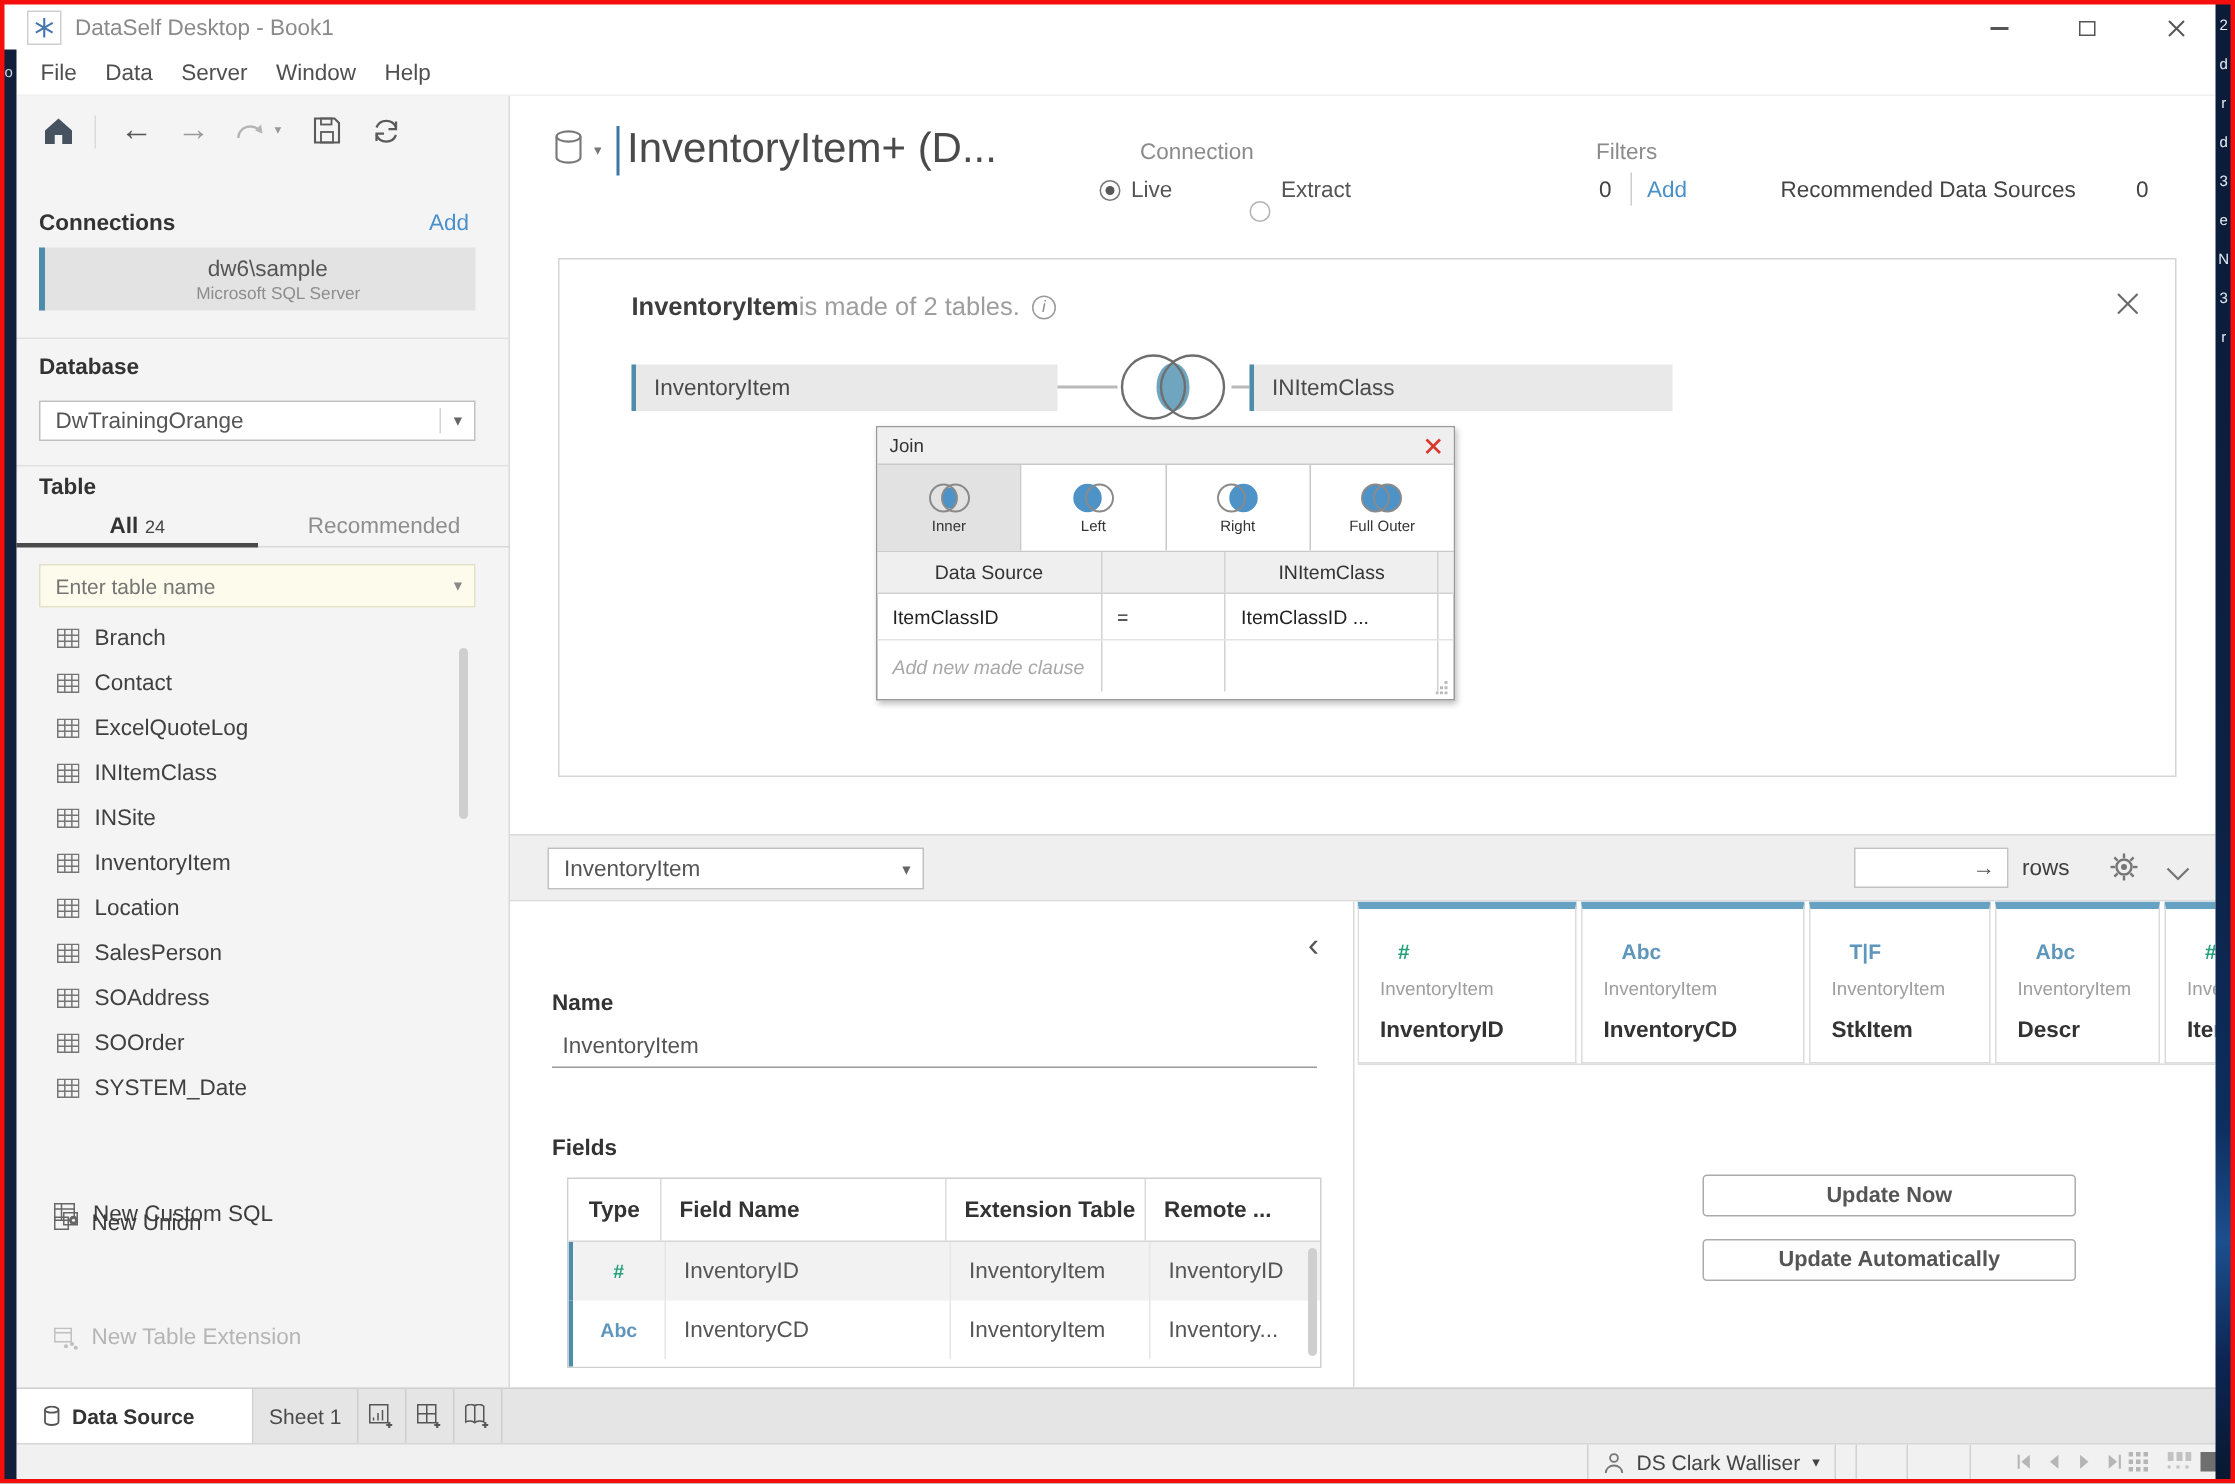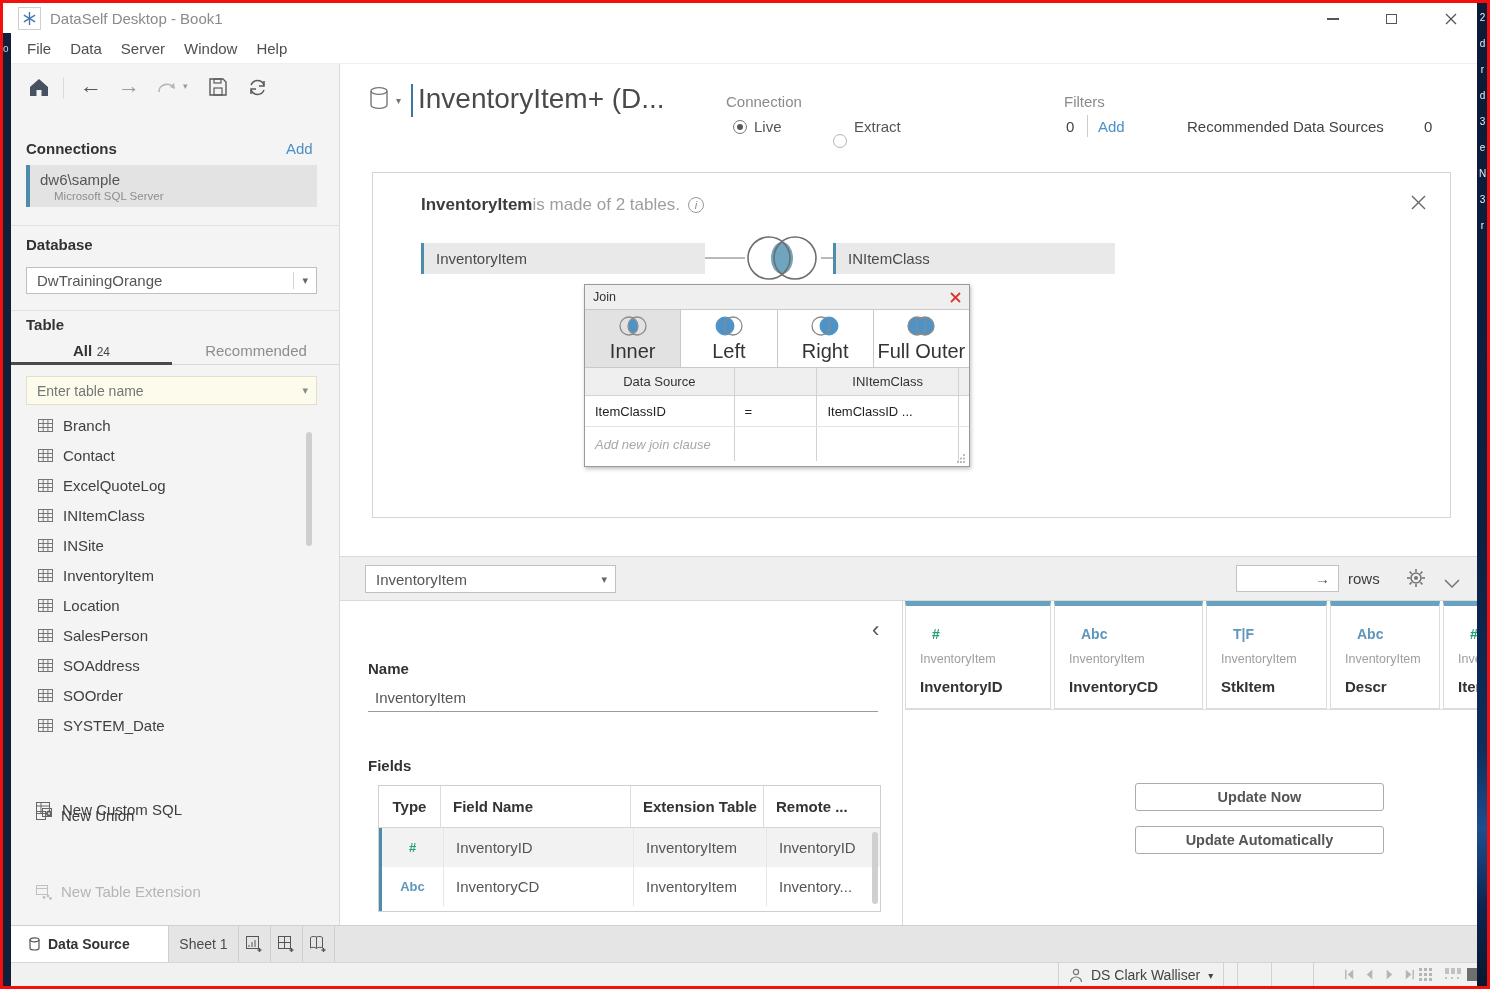--- a/index.html
+++ b/index.html
@@ -18,21 +18,21 @@
   .titlebar { background:#fff; }
   .title-text { color:#8a8a8a; font-size:15px; white-space:nowrap; }
   .win-btn { width:22px; height:20px; display:flex; align-items:center; justify-content:center; }
   .menubar { background:#fff; display:flex; gap:19px; align-items:center; padding-left:16px; border-bottom:1px solid #f0f0f0; }
   .menu-item { font-size:15px; color:#4f4f4f; }
 
   
   .sidebar { background:#f4f4f5; border-right:1px solid #d9d9d9; }
   .side-label { font-weight:bold; font-size:15px; color:#333; }
   .link-blue { color:#4a90c9; font-size:15px; }
-  .conn-card { background:#e3e3e4; border-left:4px solid #4e8cab; }
+  .conn-card { background:#e3e3e4; border-left:4px solid #4e8cab;text-align:center; }
   .conn-name { font-size:15px; color:#555; padding:6px 0 0 10px; }
   .conn-sub { font-size:11.5px; color:#8d8d8d; padding:2px 0 0 24px; }
   .divider { border-top:1px solid #e1e1e1; }
   .select-box { background:#fff; border:1px solid #c0c0c0; display:flex; align-items:center; font-size:15px; color:#555; }
   .select-box .val { flex:1; padding-left:10px; white-space:nowrap; overflow:hidden; }
   .caret { color:#666; font-size:11px; padding:0 8px; }
   .tab-all { font-size:15px; color:#333; font-weight:bold; }
   .tab-count { font-size:12px; color:#444; font-weight:normal; }
   .tab-rec { font-size:15px; color:#8d8d8d; }
   .search-box { background:#fdfcec; border:1px solid #e3e0c8; display:flex; align-items:center; }
@@ -62,21 +62,21 @@
     display:flex; align-items:center; padding-left:12px; }
   .connector { background:#b9b9b9; height:2px; }
   .join-dialog { background:#fff; border:1px solid #9a9a9a; box-shadow:1px 2px 4px rgba(0,0,0,.25); }
   .join-header { background:#efefef; border-bottom:1px solid #c9c9c9; height:25px; display:flex; align-items:center;
     justify-content:space-between; padding:0 8px; font-size:12.5px; color:#333; }
   .join-types { display:flex; height:58px; border-bottom:1px solid #c9c9c9; }
   .join-type { flex:1; border-right:1px solid #c9c9c9; display:flex; flex-direction:column; align-items:center;
     justify-content:center; gap:3px; background:#fff; }
   .join-type:last-child { border-right:0; }
   .join-type.selected { background:#e2e2e2; }
-  .join-type .jt-label { font-size:20px; color:#333; }
+  .join-type .jt-label { font-size:10px; color:#333; }
   .jgrid-hdr { display:flex; background:#efefef; border-bottom:1px solid #d2d2d2; height:28px; font-size:13px; color:#333; }
   .jgrid-hdr div, .jgrid-row div { border-right:1px solid #d2d2d2; display:flex; align-items:center; }
   .jgrid-row { display:flex; height:31px; font-size:13px; color:#222; border-bottom:1px solid #e3e3e3; }
   .jc { padding-left:10px; }
   .jcenter { justify-content:center; }
   .italic-gray { font-style:italic; color:#a8a8a8; }
 
   
   .mid-bar { background:#efefef; border-top:1px solid #d9d9d9; border-bottom:1px solid #d9d9d9; }
   .rows-input { background:#fff; border:1px solid #c3c3c3; display:flex; align-items:center; }
@@ -438,21 +438,21 @@
         <g stroke="#777" fill="none" stroke-width="1.4">
           <ellipse cx="11" cy="5" rx="8" ry="3.4"></ellipse>
           <path d="M3 5 V19 a8 3.4 0 0 0 16 0 V5"></path>
         </g>
       </svg>
   </div>
   <div class="abs" style="left:396px;top:95px;font-size:10px;color:#777;">▾</div>
   <div class="abs" style="left:411px;top:84px;width:2px;height:33px;background:#3b76a4;"></div>
   <div class="abs main-title" style="left:418px;top:83px;">InventoryItem+ (D...</div>
 
-  <div class="abs hdr-label" style="left:726px;top:93px;text-align:right;">Connection</div>
+  <div class="abs hdr-label" style="left:760px;top:93px;text-align:right;">Connection</div>
   <div class="abs radio sel" style="left:733px;top:120px;"></div>
   <div class="abs radio-label" style="left:754px;top:118px;">Live</div>
   <div class="abs radio off" style="left:833px;top:120px;"></div>
   <div class="abs radio-label" style="left:854px;top:118px;">Extract</div>
 
   <div class="abs hdr-label" style="left:1064px;top:93px;">Filters</div>
   <div class="abs hdr-val" style="left:1066px;top:118px;">0</div>
   <div class="abs" style="left:1087px;top:115px;width:1px;height:22px;background:#ccc;"></div>
   <div class="abs link-blue" style="left:1098px;top:118px;">Add</div>
   <div class="abs hdr-val" style="left:1187px;top:118px;">Recommended Data Sources</div>
@@ -536,21 +536,21 @@
         <div class="jcenter" style="width:142px;">INItemClass</div>
         <div style="width:10px;border-right:0;"></div>
       </div>
       <div class="jgrid-row">
         <div class="jc" style="width:150px;">ItemClassID</div>
         <div class="jc" style="width:83px;">=</div>
         <div class="jc" style="width:142px;">ItemClassID ...</div>
         <div style="width:10px;border-right:0;"></div>
       </div>
       <div class="jgrid-row" style="height:34px;border-bottom:0;">
-        <div class="jc italic-gray" style="width:150px;">Add new join clause</div>
+        <div class="jc italic-gray" style="width:150px;">Add new made clause</div>
         <div style="width:83px;"></div>
         <div style="width:142px;"></div>
         <div style="width:10px;border-right:0;"></div>
       </div>
       <svg class="abs" style="right:3px;bottom:3px;" width="9" height="9" viewBox="0 0 9 9">
           <g fill="#bbb">
             <rect x="6" y="0" width="2" height="2"></rect>
             <rect x="6" y="3.5" width="2" height="2"></rect>
             <rect x="3" y="3.5" width="2" height="2"></rect>
             <rect x="6" y="7" width="2" height="2"></rect>

